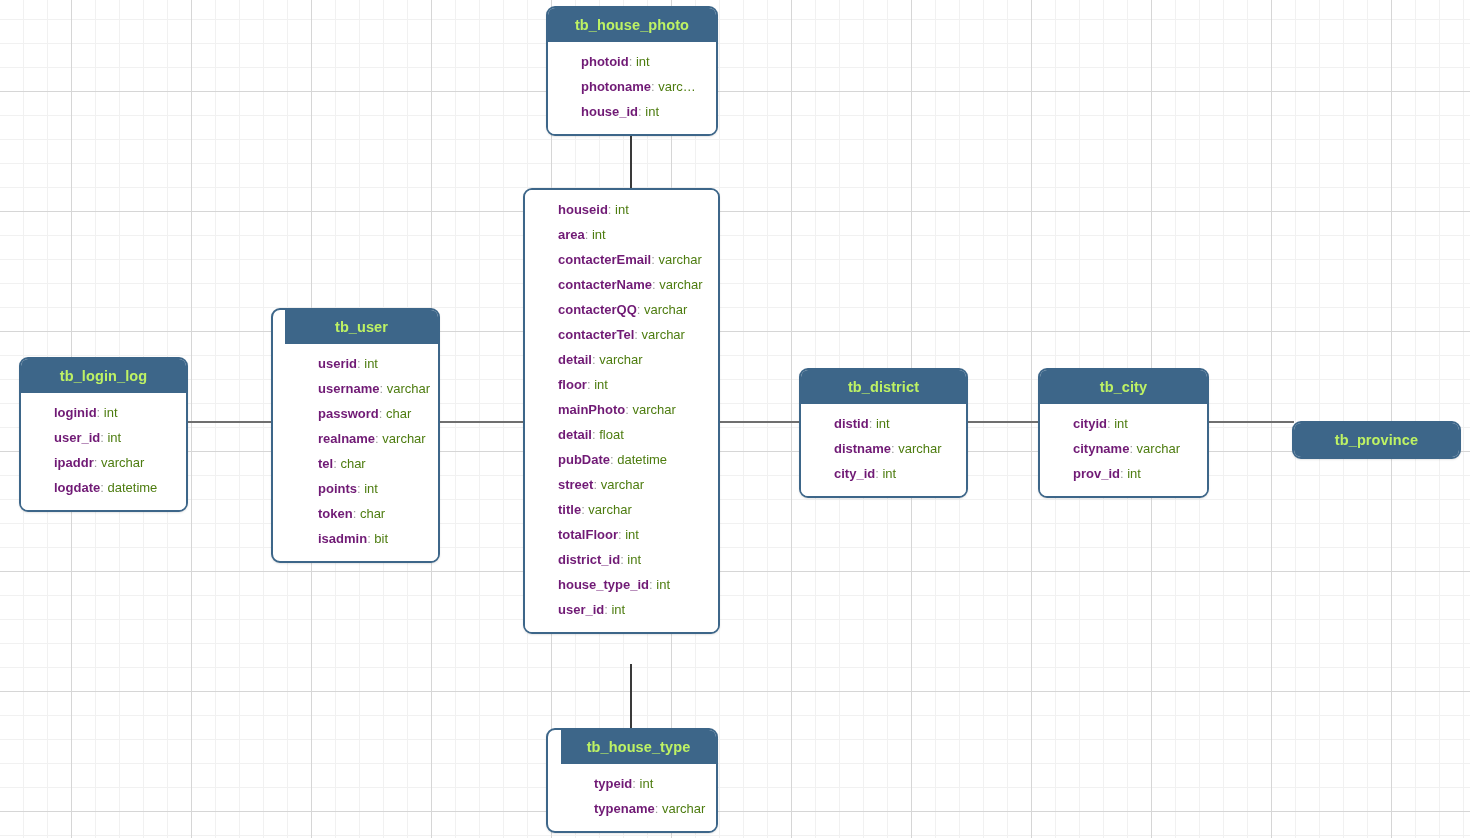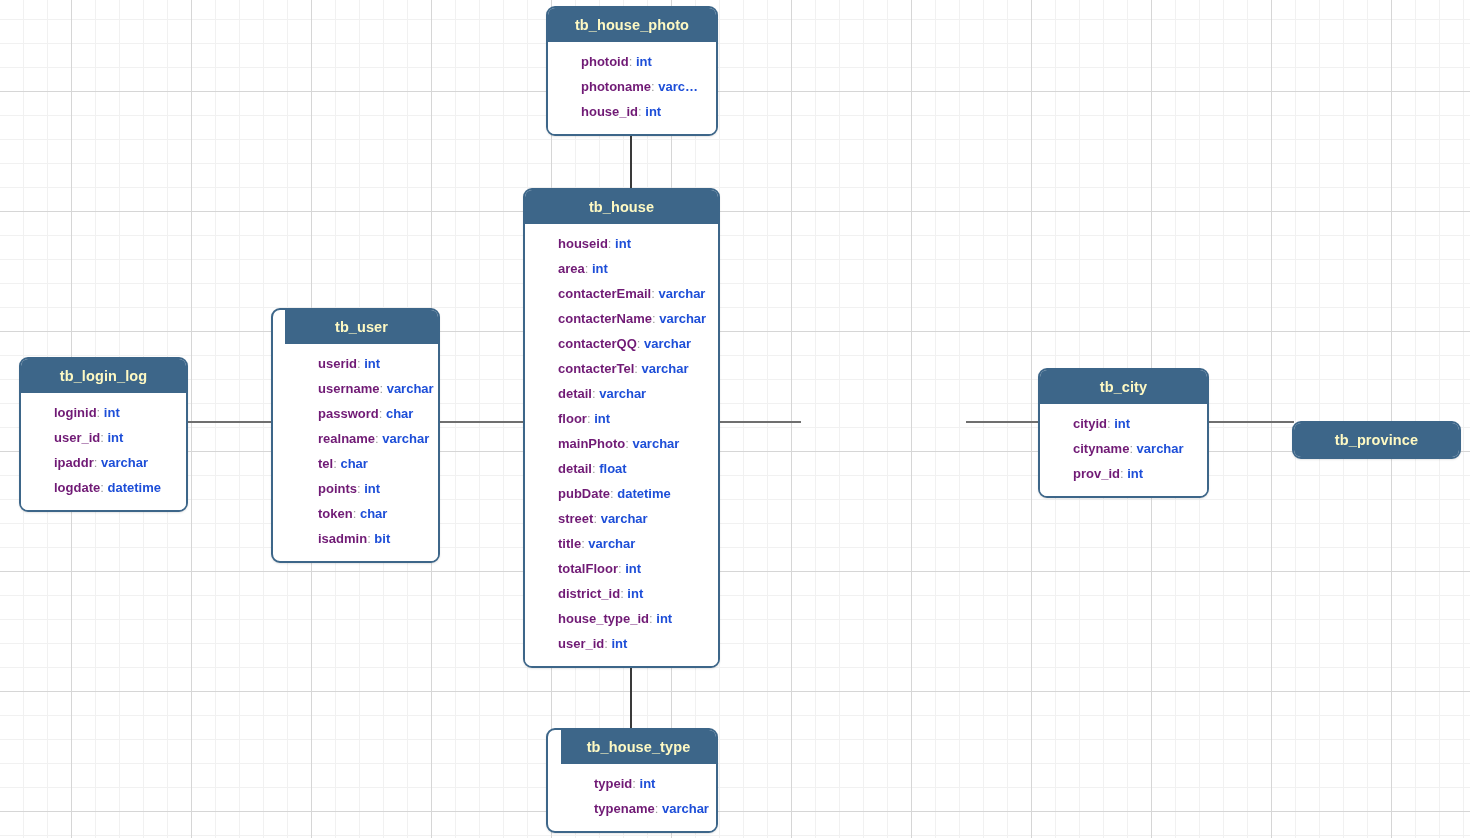--- a/index.html
+++ b/index.html
@@ -49,21 +49,21 @@
     box-sizing: border-box;
     border: 2px solid #3d6689;
     border-radius: 9px;
     background: #ffffff;
     z-index: 5;
     overflow: hidden;
     box-shadow: 0 1px 2px rgba(0,0,0,0.10);
   }
   .entity-header {
     background: #3d6689;
-    color: #fef9c3;
+    color: #bef264;
     font-size: 14.5px;
     font-weight: bold;
     text-align: center;
     height: 34px;
     line-height: 34px;
     letter-spacing: 0.1px;
     white-space: nowrap;
     overflow: hidden;
   }
   .entity-body {
@@ -77,22 +77,22 @@
     padding-left: 33px;
     white-space: nowrap;
     overflow: hidden;
     color: #9a9a9a;
   }
   .field .fname {
     color: #701a75;
     font-weight: bold;
   }
   .field .ftype {
-    color: #1d4ed8;
-    font-weight: bold;
+    color: #4d7c0f;
+    font-weight: normal;
   }
 </style>
 </head>
 <body>
 
 <div id="canvas">
     <div class="conn v" style="left: 630px; top: 128px; width: 2px; height: 62px;"></div>
     <div class="conn v" style="left: 630px; top: 664px; width: 2px; height: 66px;"></div>
     <div class="conn h" style="left: 186px; top: 421px; width: 87px; height: 2px;"></div>
     <div class="conn h" style="left: 438px; top: 421px; width: 87px; height: 2px;"></div>
@@ -101,21 +101,20 @@
     <div class="conn h" style="left: 1207px; top: 421px; width: 87px; height: 2px;"></div>
     <div class="entity" style="left: 546px; top: 6px; width: 172px;">
       <div class="entity-header">tb_house_photo</div>
       <div class="entity-body">
         <div class="field"><span class="fname">photoid</span><span>: </span><span class="ftype">int</span></div>
         <div class="field"><span class="fname">photoname</span><span>: </span><span class="ftype">varc…</span></div>
         <div class="field"><span class="fname">house_id</span><span>: </span><span class="ftype">int</span></div>
       </div>
     </div>
     <div class="entity" style="left: 523px; top: 188px; width: 197px;">
-      <div class="entity-header">tb_house</div>
       <div class="entity-body">
         <div class="field"><span class="fname">houseid</span><span>: </span><span class="ftype">int</span></div>
         <div class="field"><span class="fname">area</span><span>: </span><span class="ftype">int</span></div>
         <div class="field"><span class="fname">contacterEmail</span><span>: </span><span class="ftype">varchar</span></div>
         <div class="field"><span class="fname">contacterName</span><span>: </span><span class="ftype">varchar</span></div>
         <div class="field"><span class="fname">contacterQQ</span><span>: </span><span class="ftype">varchar</span></div>
         <div class="field"><span class="fname">contacterTel</span><span>: </span><span class="ftype">varchar</span></div>
         <div class="field"><span class="fname">detail</span><span>: </span><span class="ftype">varchar</span></div>
         <div class="field"><span class="fname">floor</span><span>: </span><span class="ftype">int</span></div>
         <div class="field"><span class="fname">mainPhoto</span><span>: </span><span class="ftype">varchar</span></div>
@@ -144,20 +143,28 @@
     </div>
     <div class="entity" style="left: 19px; top: 357px; width: 169px;">
       <div class="entity-header">tb_login_log</div>
       <div class="entity-body">
         <div class="field"><span class="fname">loginid</span><span>: </span><span class="ftype">int</span></div>
         <div class="field"><span class="fname">user_id</span><span>: </span><span class="ftype">int</span></div>
         <div class="field"><span class="fname">ipaddr</span><span>: </span><span class="ftype">varchar</span></div>
         <div class="field"><span class="fname">logdate</span><span>: </span><span class="ftype">datetime</span></div>
       </div>
     </div>
+    <div class="entity" style="left: 799px; top: 368px; width: 169px;">
+      <div class="entity-header">tb_district</div>
+      <div class="entity-body">
+        <div class="field"><span class="fname">distid</span><span>: </span><span class="ftype">int</span></div>
+        <div class="field"><span class="fname">distname</span><span>: </span><span class="ftype">varchar</span></div>
+        <div class="field"><span class="fname">city_id</span><span>: </span><span class="ftype">int</span></div>
+      </div>
+    </div>
     <div class="entity" style="left: 1038px; top: 368px; width: 171px;">
       <div class="entity-header">tb_city</div>
       <div class="entity-body">
         <div class="field"><span class="fname">cityid</span><span>: </span><span class="ftype">int</span></div>
         <div class="field"><span class="fname">cityname</span><span>: </span><span class="ftype">varchar</span></div>
         <div class="field"><span class="fname">prov_id</span><span>: </span><span class="ftype">int</span></div>
       </div>
     </div>
     <div class="entity" style="left: 1292px; top: 380px; width: 169px; margin-top: 41px;">
       <div class="entity-header">tb_province</div>

